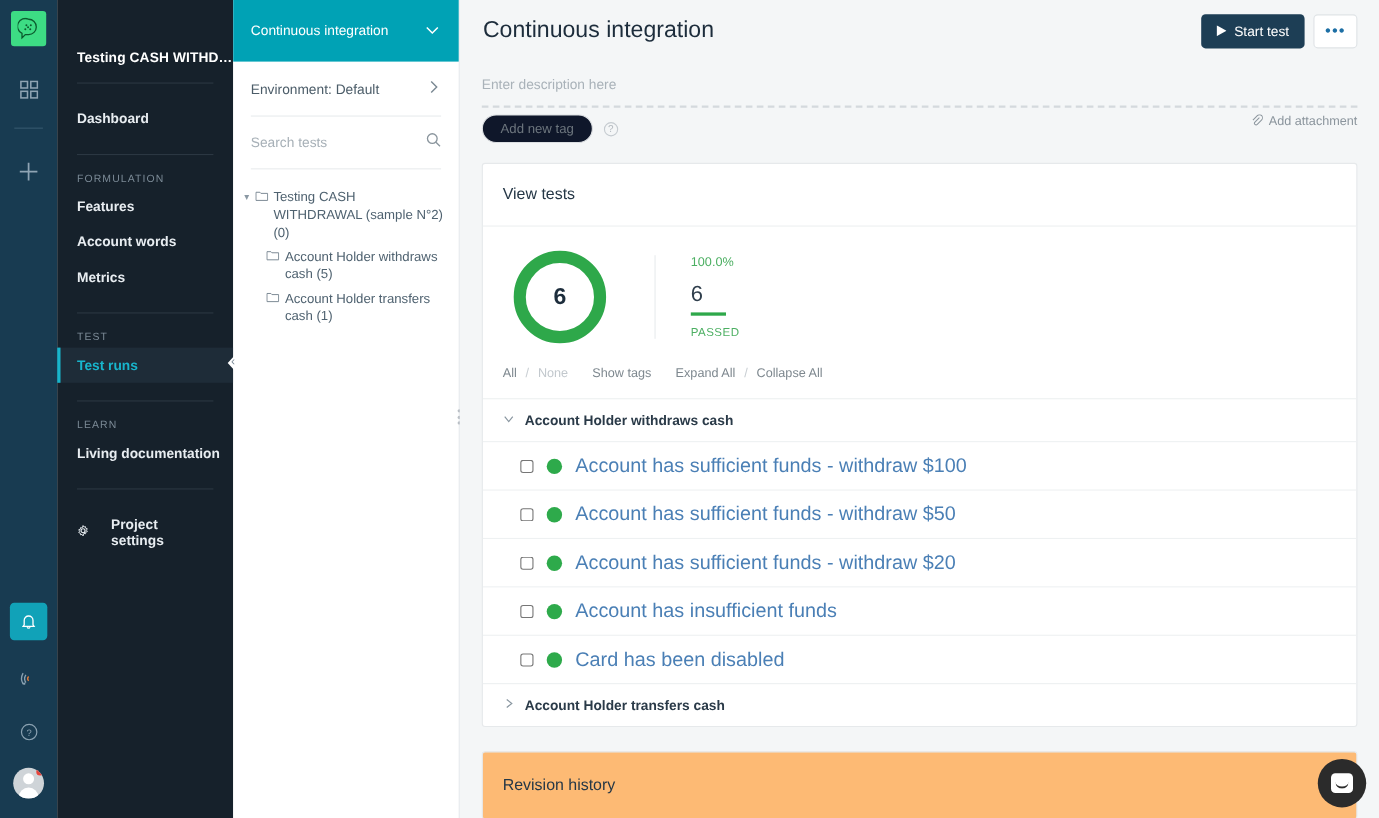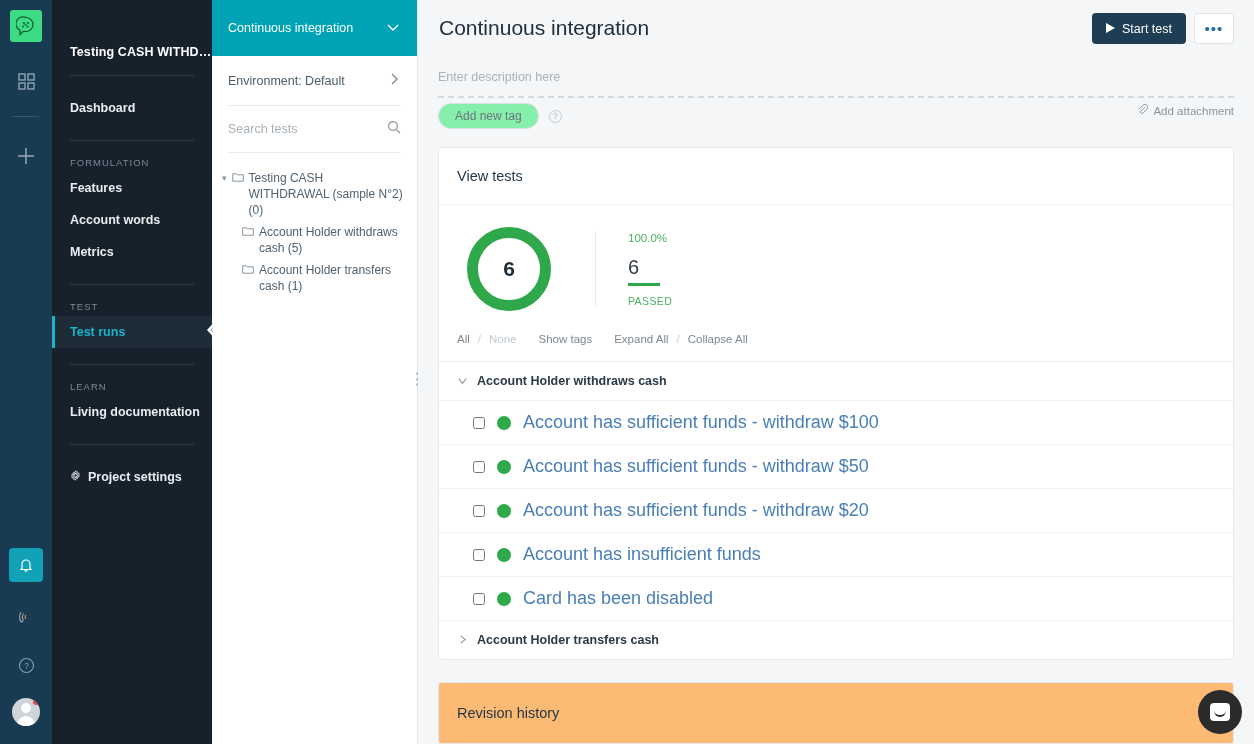--- a/index.html
+++ b/index.html
@@ -65,21 +65,21 @@
   .nav-item {
     font-size: 12.5px; font-weight: bold; color: #e8edf1;
     padding: 9px 18px; cursor: pointer; white-space: nowrap;
   }
   .nav-item.active {
     color: #18b5cc; background: #1e2c38;
     border-left: 3px solid #18b5cc; padding-left: 15px;
   }
   .nav-settings {
     font-size: 12.5px; font-weight: bold; color: #e8edf1;
-    padding: 9px 18px; display: flex; align-items: center; gap: 7px; cursor:pointer;
+    padding: 9px 18px; display: flex; align-items: center; gap: 20px; cursor:pointer;
   }
   .collapse-handle {
     position: absolute; right: -10px; top: 318px;
     width: 20px; height: 24px; display:flex; align-items:center; justify-content:center;
     cursor: pointer; z-index: 5;
   }
   .collapse-handle .tri {
     width:0;height:0;border-top:11px solid transparent;border-bottom:11px solid transparent;
     border-right:10px solid #fff;
   }
@@ -136,21 +136,21 @@
     background: #fff; border: 1px solid #dfe3e6; border-radius: 4px;
     height: 31px; width: 40px; cursor: pointer; color: #1d6fa5;
     display:flex; align-items:center; justify-content:center; font-size: 15px; letter-spacing:1px;
   }
   .desc { font-size: 12.5px; color: #a9b2b9; padding: 26px 0 12px 0; }
   .dashed { border-top: 2px dashed #d4d9dd; }
   .attach-row { display:flex; justify-content:flex-end; padding-top: 6px; }
   .attach { font-size: 11.5px; color: #8b959d; display:flex; align-items:center; gap:5px; cursor:pointer;}
   .tag-row { display: flex; align-items: center; gap: 10px; margin-top: -14px; }
   .tag-btn {
-    border: 1px solid #dcdfe2; border-radius: 16px; background: #86efac;
+    border: 1px solid #dcdfe2; border-radius: 16px; background: #0f172a;
     height: 26px; padding: 0 16px; font-size: 12px; color: #6c757d; cursor: pointer;
     font-family: "Liberation Sans", sans-serif;
   }
   .q-icon {
     width: 13px; height: 13px; border-radius: 50%; border: 1px solid #c5cbd0;
     color: #b3b9bf; font-size: 9px; display:flex; align-items:center; justify-content:center; cursor:pointer;
   }
 
   .card { background: #fff; border: 1px solid #e6e9eb; border-radius: 3px; margin-top: 18px; }
   .card-head { padding: 20px 18px; font-size: 14.5px; color: #253746; border-bottom: 1px solid #edf0f1; }

